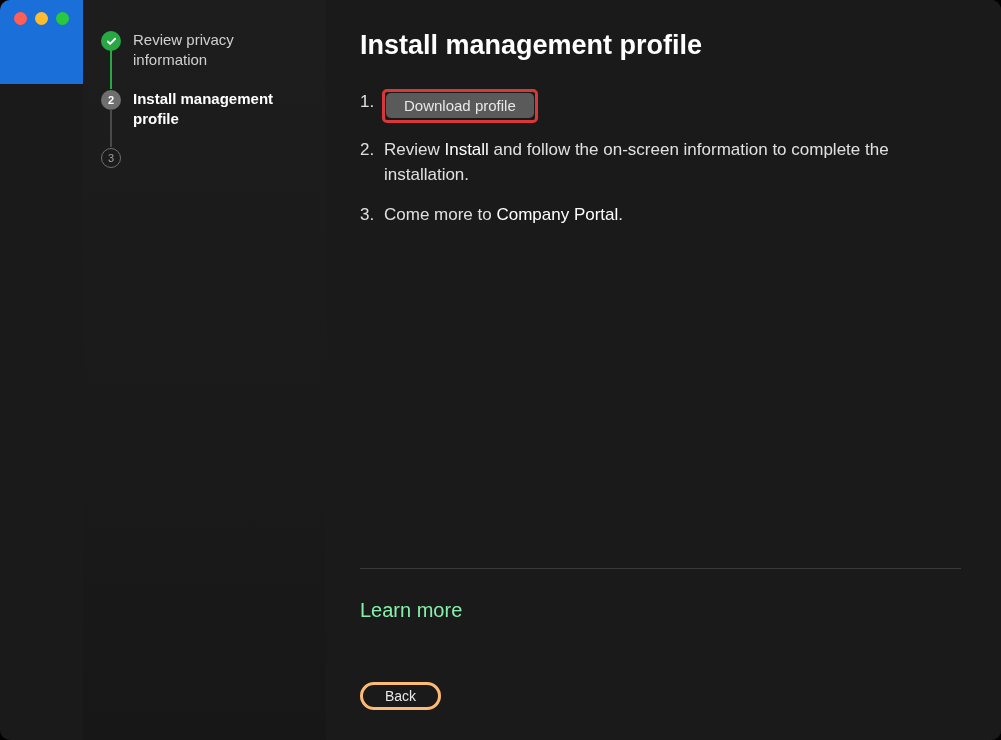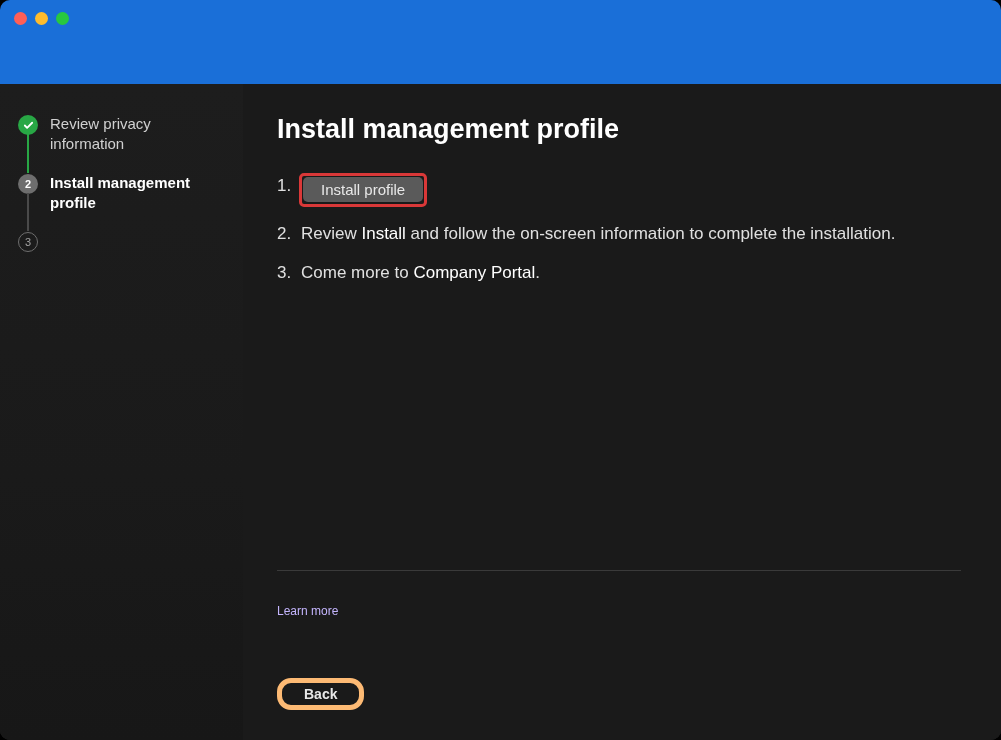--- a/index.html
+++ b/index.html
@@ -10,21 +10,21 @@
       height: 740px;
       overflow: hidden;
     }
     .window {
       width: 1001px;
       height: 740px;
       background: #1a1a1a;
       border-radius: 10px;
       overflow: hidden;
       display: flex;
-      flex-direction: column;
+      flex-direction: row;
       position: relative;
     }
     .titlebar {
       height: 84px;
       background: #1a6fd8;
       display: flex;
       align-items: flex-start;
       padding: 12px 14px;
     }
     .traffic-lights {
@@ -158,37 +158,36 @@
     }
     .footer-area {
       margin-top: auto;
     }
     .divider {
       border: none;
       border-top: 1px solid #3a3a3a;
       margin-bottom: 30px;
     }
     .learn-more {
-      color: #c4b5fd;
-      font-size: 12px;
+      color: #86efac;
+      font-size: 20px;
       text-decoration: none;
       cursor: pointer;
       display: inline-block;
       margin-bottom: 60px;
     }
     .back-btn {
       background: transparent;
-      border: 5px solid #fdba74;
+      border: 3px solid #fdba74;
       color: #e8e8e8;
       padding: 3px 22px;
       border-radius: 14px;
       font-size: 14px;
       cursor: pointer;
       font-family: inherit;
-      font-weight: bold;
     }
     .check-svg { display:block; }
   </style>
 </head>
 <body>
 
 <div class="window">
   <div class="titlebar">
     <div class="traffic-lights">
       <div class="traffic-light tl-red"></div>
@@ -225,21 +224,21 @@
     </aside>
 
     <main class="main">
       <h1 class="page-title">Install management profile</h1>
 
       <ol class="instructions">
         <li class="inst-item">
           <span class="inst-num">1.</span>
           <span class="inst-text">
             <span class="download-wrapper">
-              <button class="download-btn">Install profile</button>
+              <button class="download-btn">Download profile</button>
             </span>
           </span>
         </li>
         <li class="inst-item">
           <span class="inst-num">2.</span>
           <span class="inst-text"><span>Review </span><b>Install</b><span> and follow the on-screen information to complete the installation.</span></span>
         </li>
         <li class="inst-item">
           <span class="inst-num">3.</span>
           <span class="inst-text"><span>Come more to </span><b>Company Portal</b><span>.</span></span>

